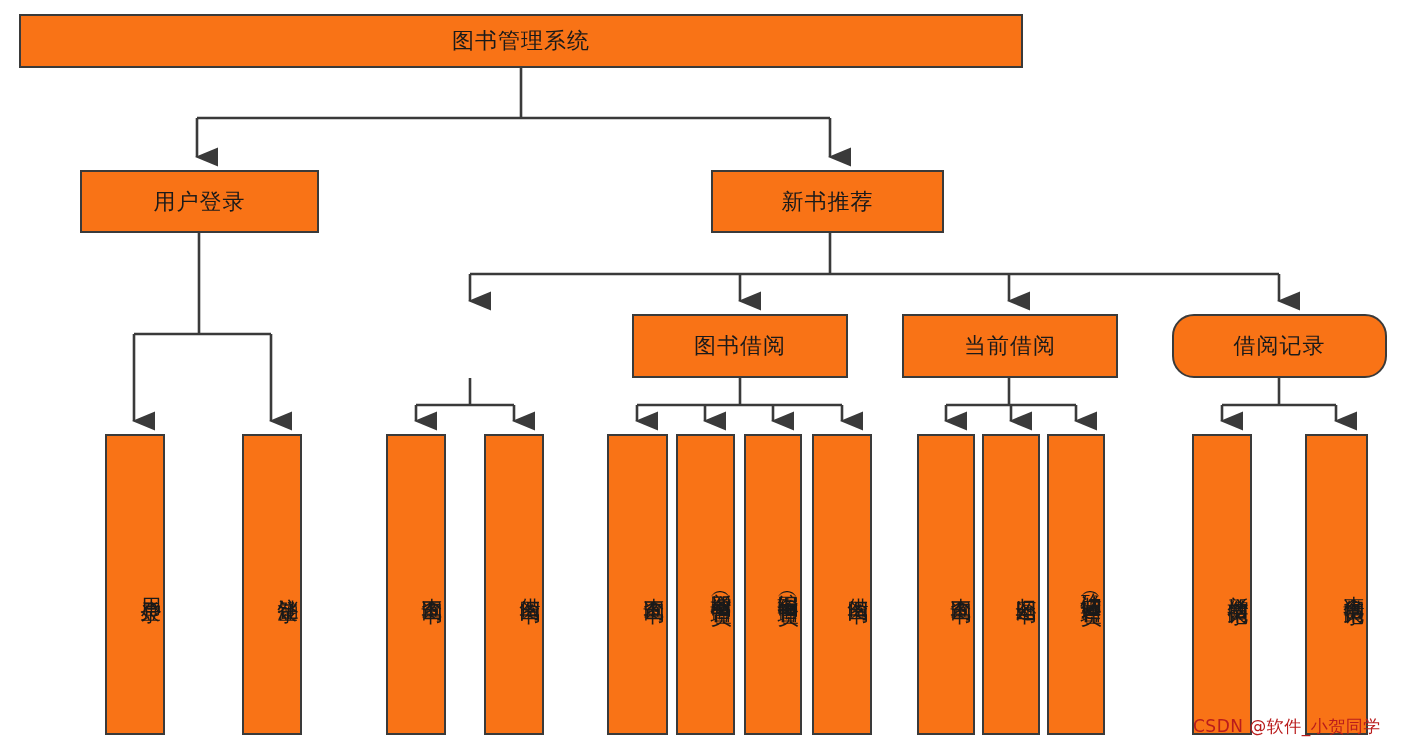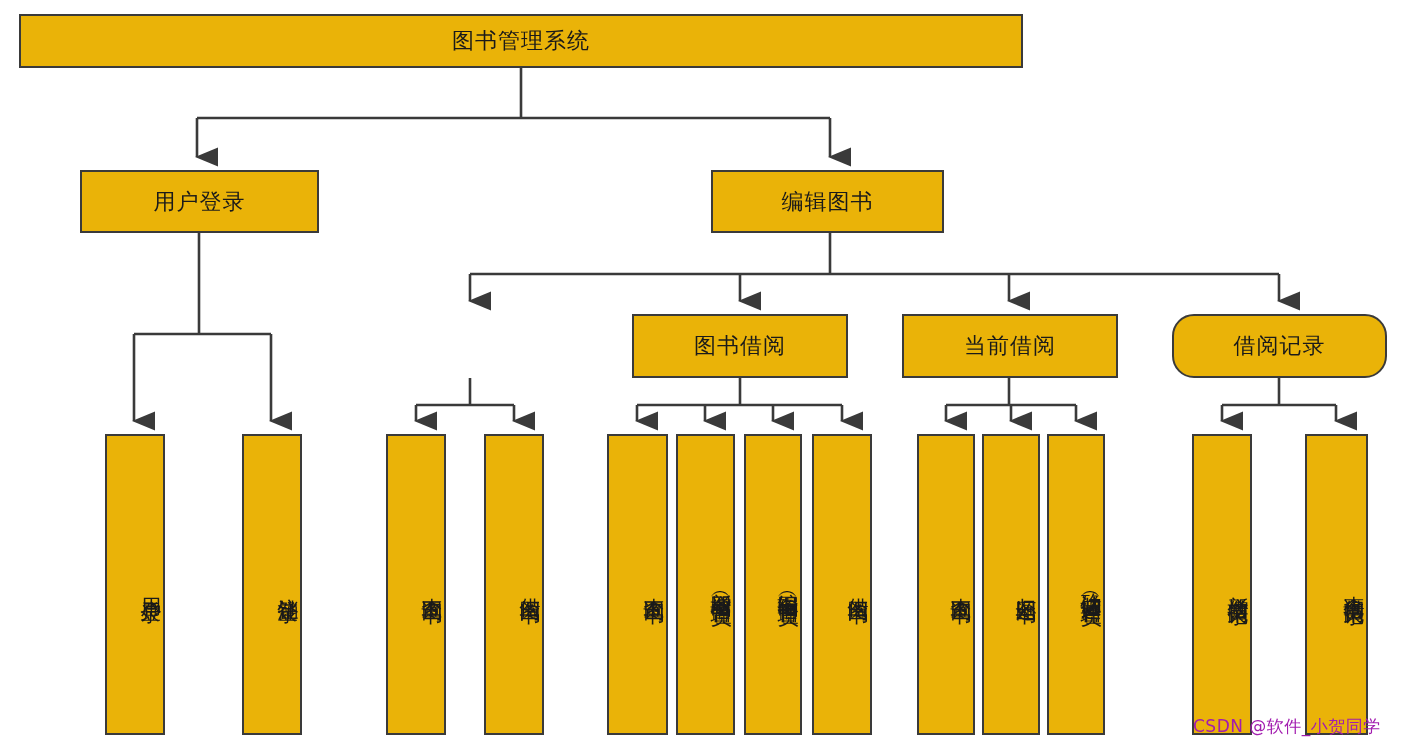--- a/index.html
+++ b/index.html
@@ -22,21 +22,21 @@
     left: 0;
     top: 0;
     width: 1405px;
     height: 747px;
     pointer-events: none;
   }
   .node {
     position: absolute;
     box-sizing: border-box;
     border: 2px solid #3a3a3a;
-    background: #eab308;
+    background: #f97316;
     display: flex;
     align-items: center;
     justify-content: center;
     color: #1a1a1a;
   }
   .node.horiz {
     font-size: 22px;
     letter-spacing: 1px;
   }
   .node.vert {
@@ -49,21 +49,21 @@
     align-items: flex-start;
     justify-content: center;
   }
   .node.vert span {
     display: block;
     text-align: center;
   }
   .watermark {
     position: absolute;
     font-size: 17px;
-    color: #a21caf;
+    color: #b91c1c;
     white-space: nowrap;
     letter-spacing: 0.5px;
   }
 </style>
 </head>
 <body>
 
 <div id="canvas">
 
   <svg id="wires" viewBox="0 0 1405 747" xmlns="http://www.w3.org/2000/svg">
@@ -120,21 +120,21 @@
   </svg>
 
   <div class="node horiz" style="left:19px;top:14px;width:1004px;height:54px;">
     <span>图书管理系统</span>
   </div>
 
   <div class="node horiz" style="left:80px;top:170px;width:239px;height:63px;">
     <span>用户登录</span>
   </div>
   <div class="node horiz" style="left:711px;top:170px;width:233px;height:63px;">
-    <span>编辑图书</span>
+    <span>新书推荐</span>
   </div>
 
   <div class="node horiz" style="left:902px;top:314px;width:216px;height:64px;">
     <span>当前借阅</span>
   </div>
   <div class="node horiz" style="left:632px;top:314px;width:216px;height:64px;">
     <span>图书借阅</span>
   </div>
   <div class="node horiz" style="left:1172px;top:314px;width:215px;height:64px;border-radius:22px;">
     <span>借阅记录</span>

